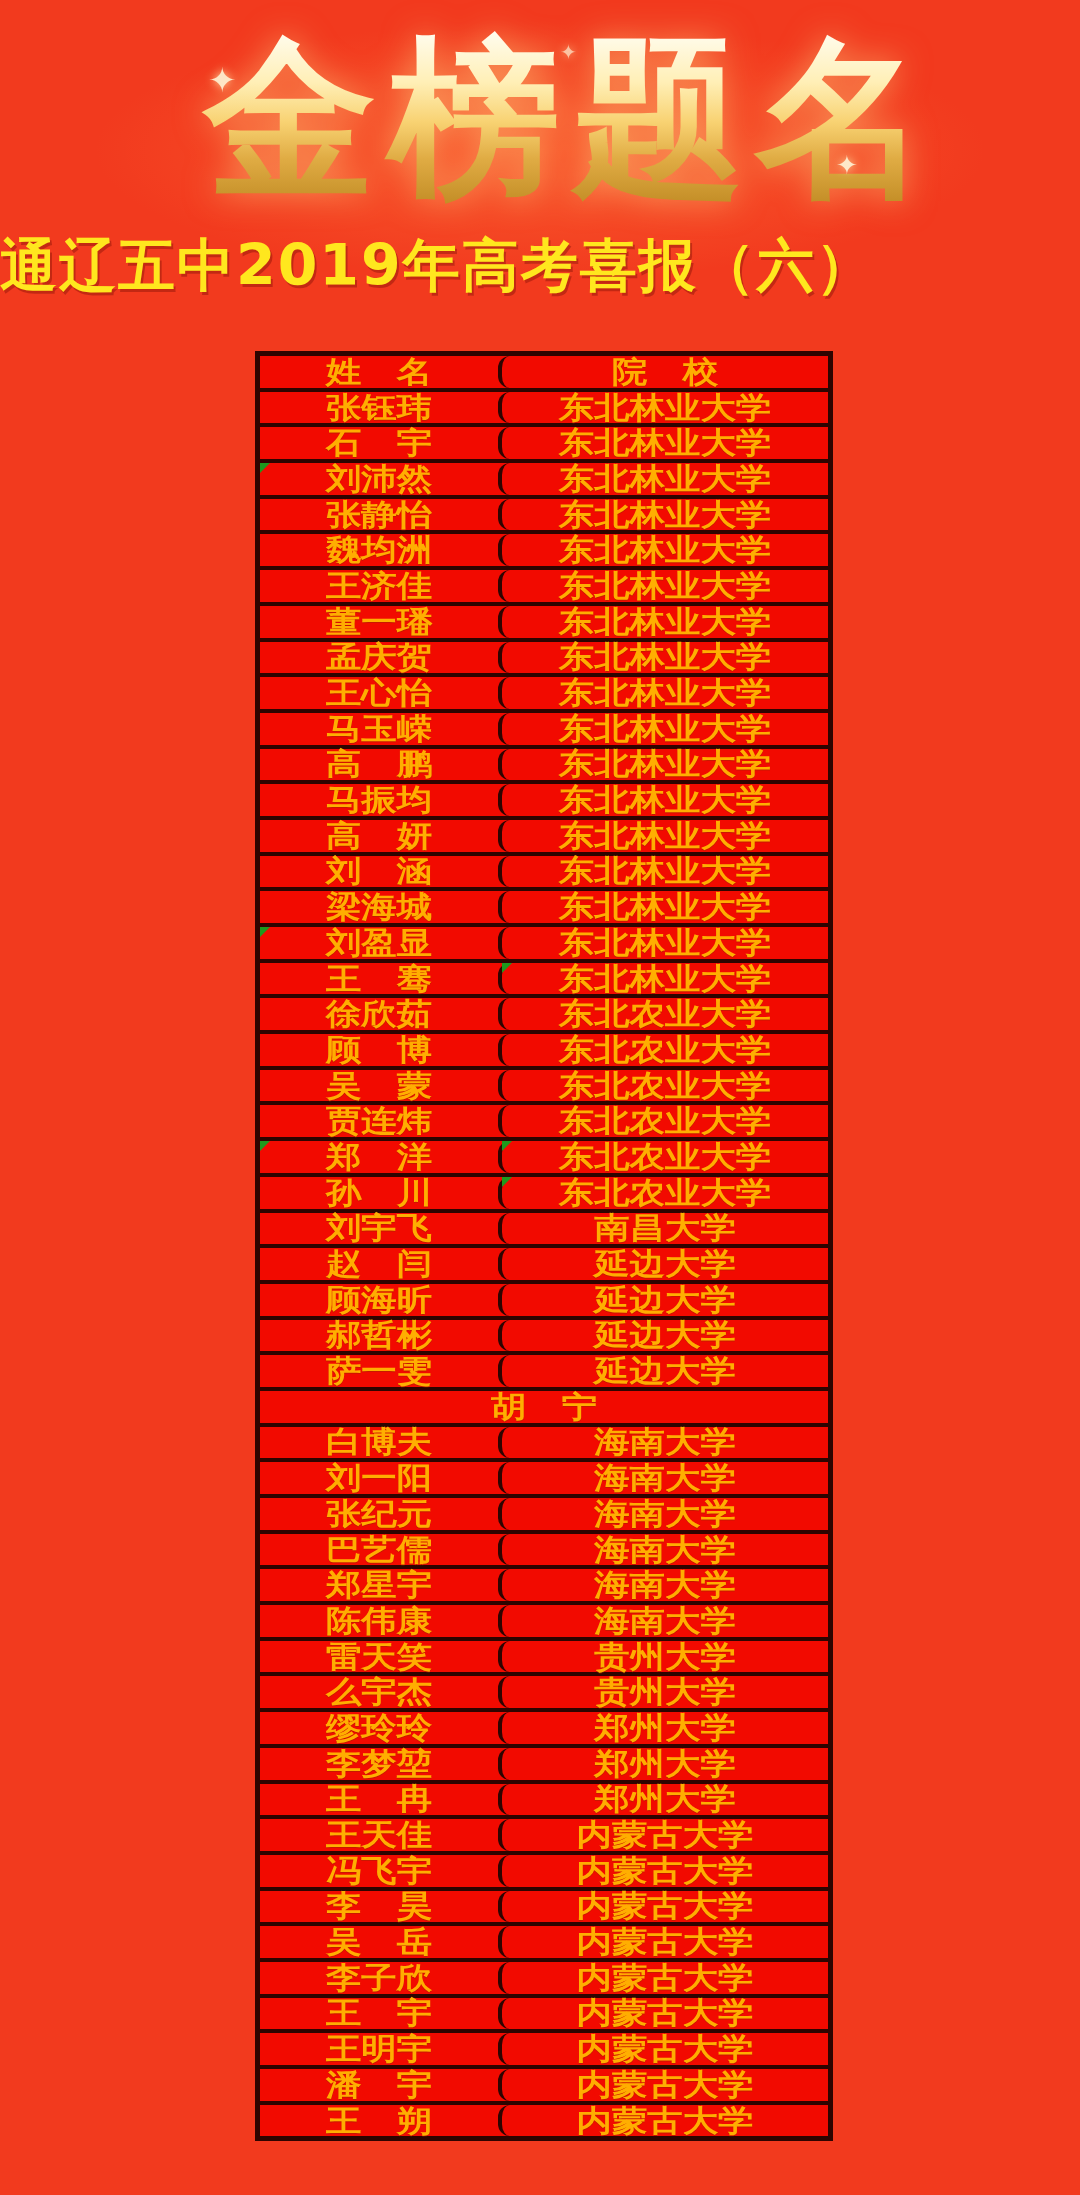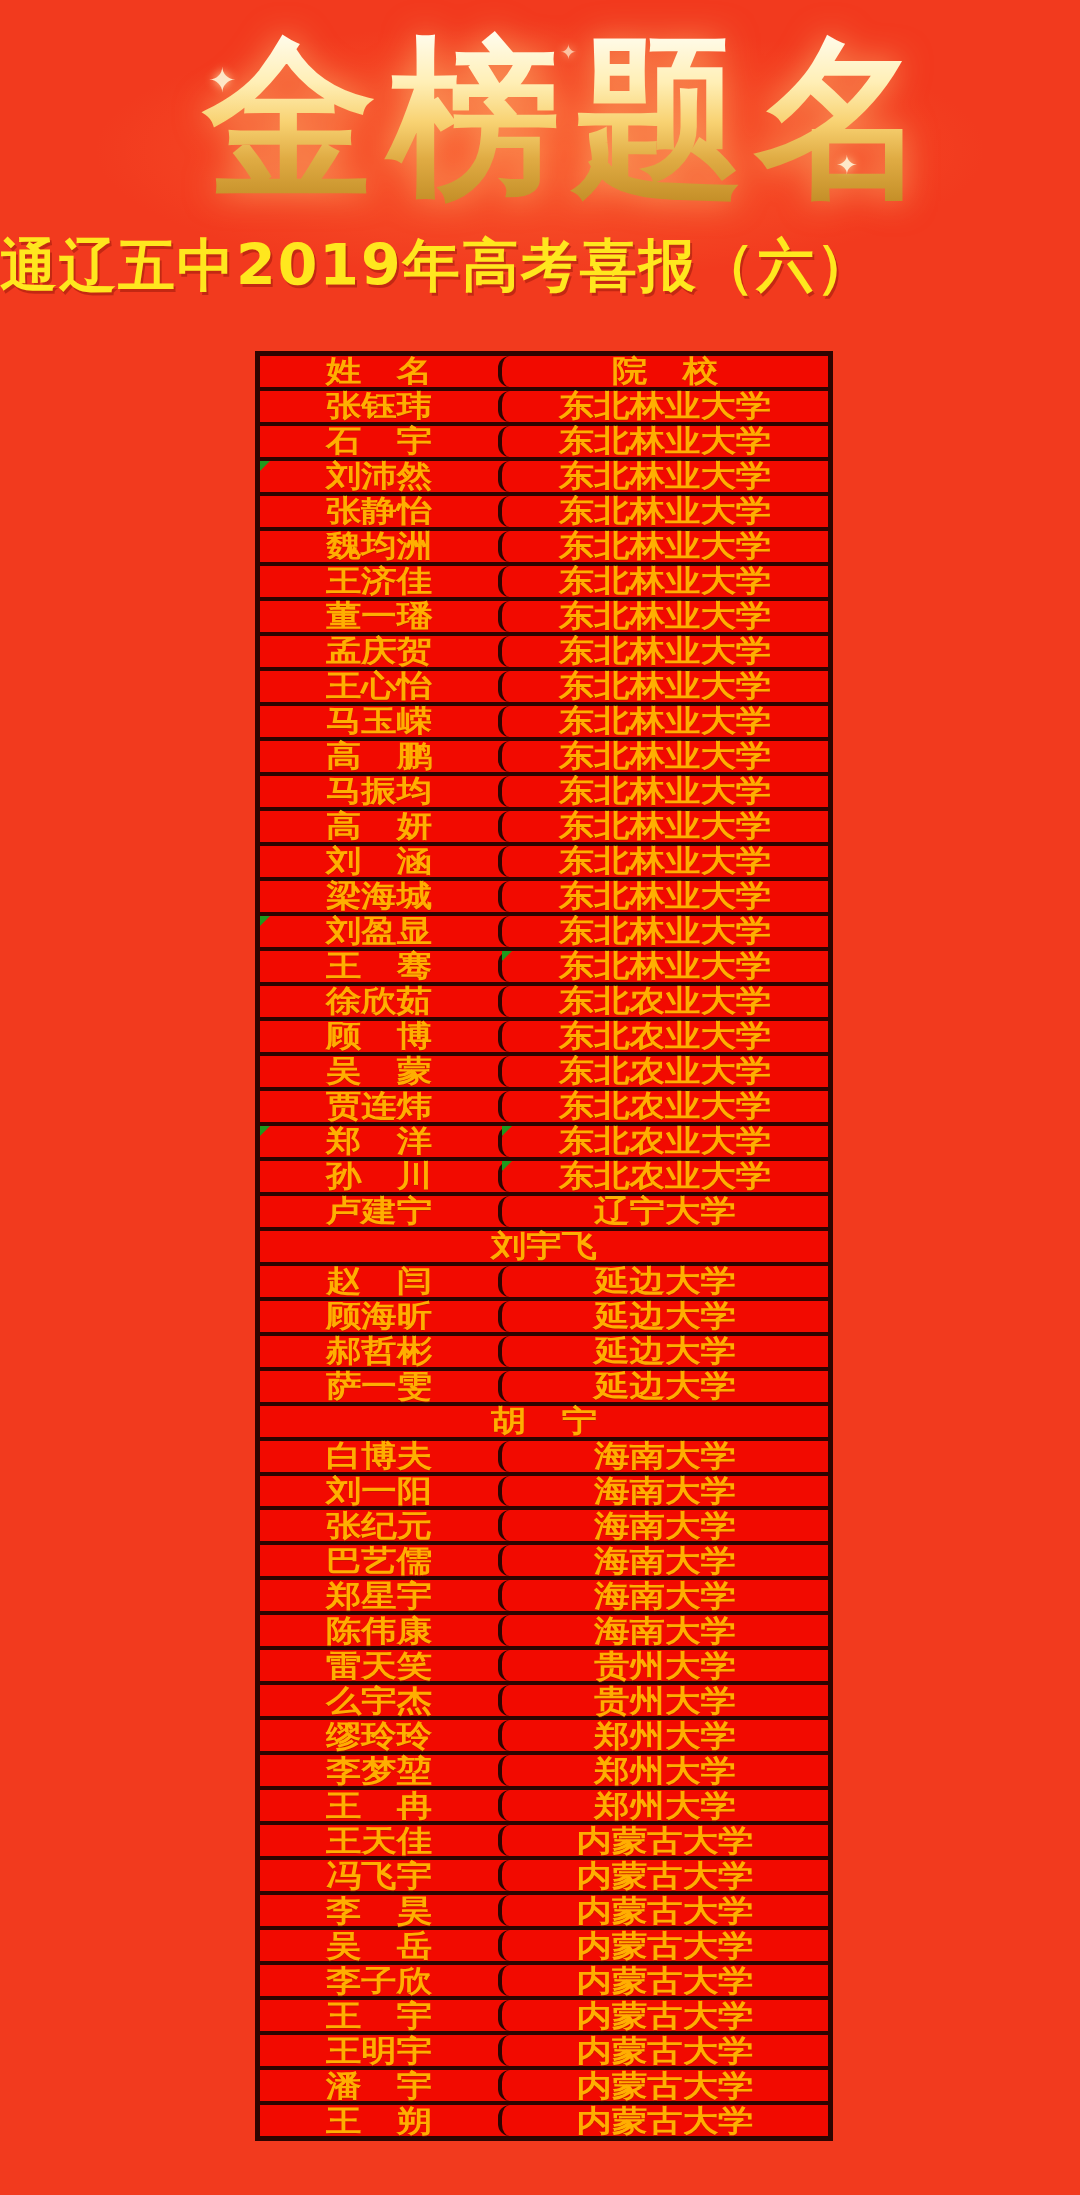--- a/index.html
+++ b/index.html
@@ -279,33 +279,28 @@
 
   <div class="row">
     <div class="cell cell-name">
         <span>孙　川</span>
       </div>
     <div class="cell cell-college mark-name">
         <span>东北农业大学</span>
       </div>
   </div>
 
-  <div class="row">
-    <div class="cell cell-name">
-        <span>卢建宁</span>
-      </div>
-    <div class="cell cell-college">
-        <span>辽宁大学</span>
-      </div>
-  </div>
 
   <div class="row">
     <div class="cell cell-name">
         <span>刘宇飞</span>
       </div>
+    <div class="cell cell-college">
+        <span>南昌大学</span>
+      </div>
   </div>
 
   <div class="row">
     <div class="cell cell-name">
         <span>赵　闫</span>
       </div>
     <div class="cell cell-college">
         <span>延边大学</span>
       </div>
   </div>

